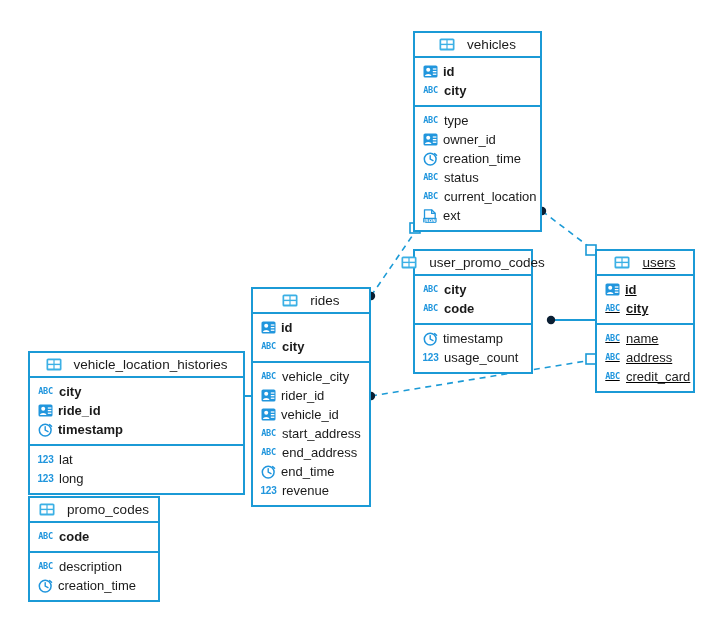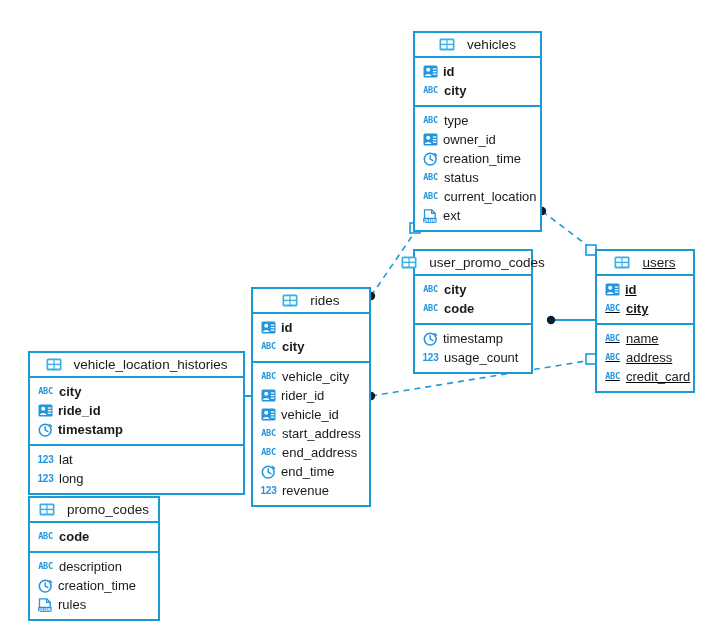--- a/index.html
+++ b/index.html
@@ -476,26 +476,15 @@
         <div class="field-row">
           <span class="ic">
             <svg width="15" height="14" viewBox="0 0 15 14">
               <circle cx="7.2" cy="7.1" r="5.9" fill="#ffffff" stroke="#2196dd" stroke-width="1.5"></circle>
               <path d="M7.2 3.6 L7.2 7.1 L10 8.6" fill="none" stroke="#2196dd" stroke-width="1.4" stroke-linecap="round"></path>
               <path d="M11.6 1.6 L13.6 3.2" stroke="#2196dd" stroke-width="1.4" stroke-linecap="round"></path>
             </svg>
           </span>
           <span class="field-name">creation_time</span>
         </div>
-        <div class="field-row">
-          <span class="ic">
-            <svg width="14" height="14" viewBox="0 0 14 14">
-              <path d="M1.5 0.8 H8.6 L12.2 4.3 V13.2 H1.5 Z" fill="#ffffff" stroke="#2196dd" stroke-width="1.3" stroke-linejoin="round"></path>
-              <path d="M8.6 0.8 V4.3 H12.2" fill="none" stroke="#2196dd" stroke-width="1.2"></path>
-              <rect x="0.2" y="8.8" width="13.4" height="4.6" rx="0.6" fill="#2196dd"></rect>
-              <text x="6.9" y="12.5" font-family="DejaVu Sans, sans-serif" font-size="4.1" font-weight="bold" fill="#ffffff" text-anchor="middle">JSON</text>
-            </svg>
-          </span>
-          <span class="field-name">rules</span>
-        </div>
       </div>
     </div>
   </div>
 
 </body></html>

